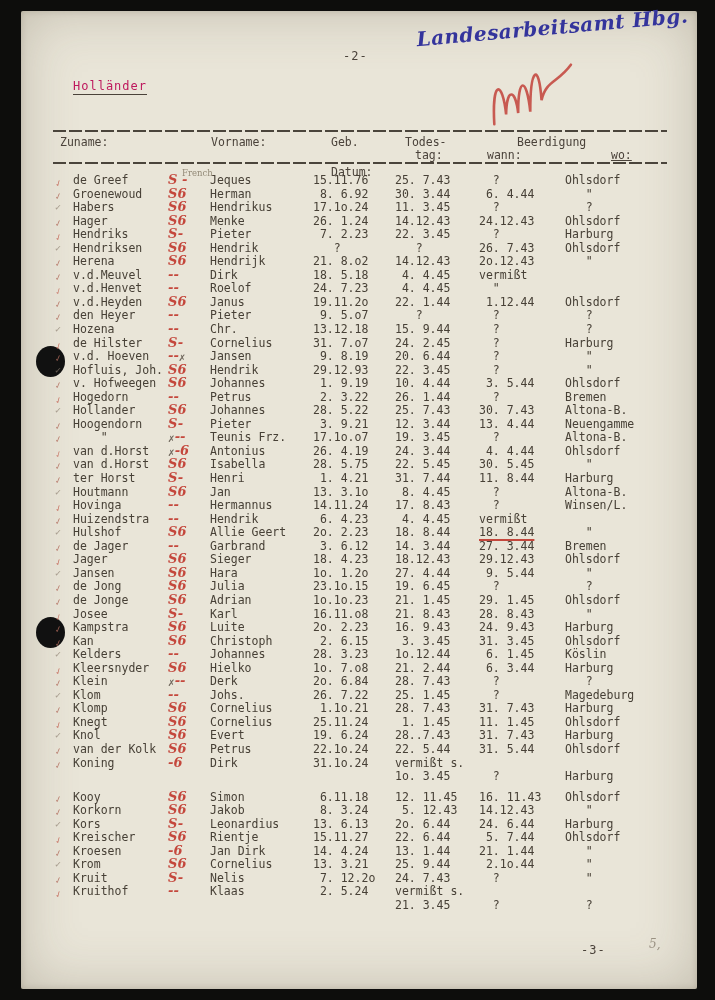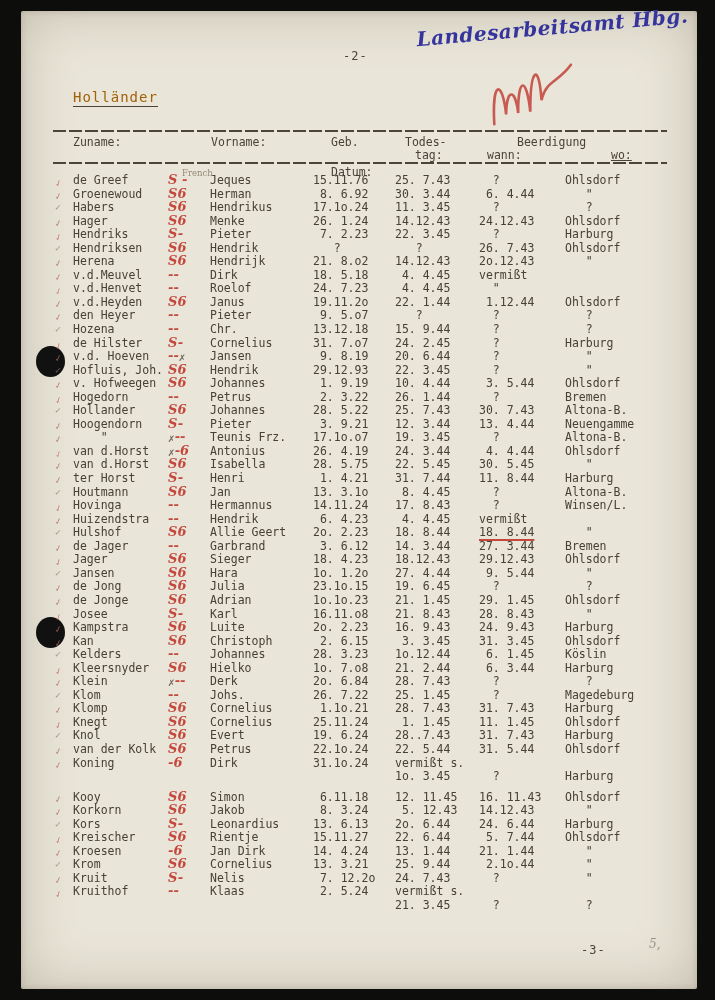--- a/index.html
+++ b/index.html
@@ -19,21 +19,21 @@
   .hole2{left:15px;top:606px;}
   .blue-note{
     position:absolute;left:395px;top:4px;width:280px;
     font-family:"DejaVu Serif", serif;font-style:italic;font-weight:bold;
     font-size:20px;color:#34349c;transform:rotate(-5deg);letter-spacing:.5px;
     white-space:nowrap;
   }
   .signature{position:absolute;left:455px;top:40px;transform:rotate(-16deg);}
   .pagenum-top{position:absolute;left:322px;top:38px;font-size:12px;color:#4a423a;letter-spacing:1px;}
   .title{
-    position:absolute;left:52px;top:78px;font-size:14px;color:#a16207;
+    position:absolute;left:52px;top:68px;font-size:12px;color:#be185d;
     letter-spacing:1px;border-bottom:1.5px solid #4a423a;padding-bottom:1px;
   }
   .rule{position:absolute;left:32px;width:614px;height:2px;
     background:repeating-linear-gradient(90deg,#4a443b 0 13px, rgba(0,0,0,0) 13px 16px);}
   .rule-top{top:119px;}
   .rule-mid{top:151px;}
   .hdr{position:absolute;font-size:11.5px;color:#4a423a;white-space:pre;}
   .tbody{position:absolute;left:34px;top:163px;width:612px;}
   .row{
     display:grid;
@@ -75,21 +75,21 @@
 
   <svg class="signature" width="150" height="70" viewBox="0 0 150 70">
     <path d="M10 56 C 20 12, 30 16, 24 50 C 32 24, 40 28, 36 52 C 46 16, 54 20, 48 54 C 60 12, 70 8, 62 46 C 72 28, 82 34, 100 20" fill="none" stroke="#c2423a" stroke-width="2.6" stroke-linecap="round" opacity="0.85"></path>
   </svg>
 
   <div class="pagenum-top">-2-</div>
   <div class="title">Holländer</div>
 
   <div class="rule rule-top"></div>
 
-  <span class="hdr" style="left:52px;top:124px;">Zuname:</span>
+  <span class="hdr" style="left:39px;top:124px;">Zuname:</span>
   <span class="hdr" style="left:190px;top:124px;">Vorname:</span>
   <span class="hdr" style="left:310px;top:124px;">Geb.</span>
   <span class="hdr" style="left:310px;top:154px;">Datum:</span>
   <span class="hdr" style="left:384px;top:124px;">Todes-</span>
   <span class="hdr" style="left:394px;top:137px;">tag:</span>
   <span class="hdr" style="left:496px;top:124px;">Beerdigung</span>
   <span class="hdr" style="left:466px;top:137px;">wann:</span>
   <span class="hdr" style="left:590px;top:137px;text-decoration:underline;">wo:</span>
 
   <div class="rule rule-mid"></div>

